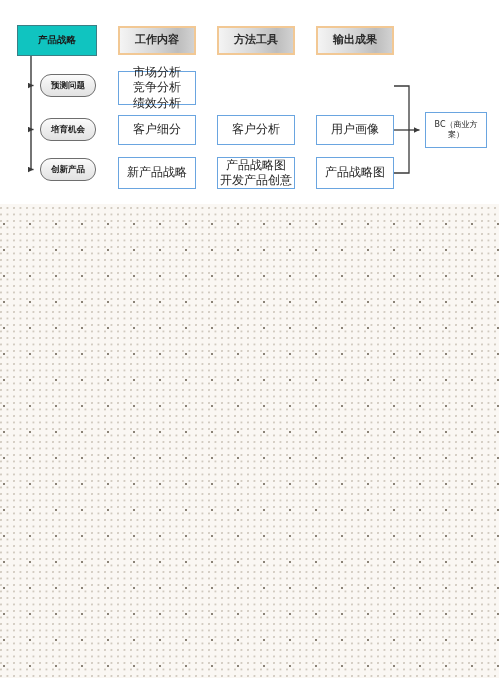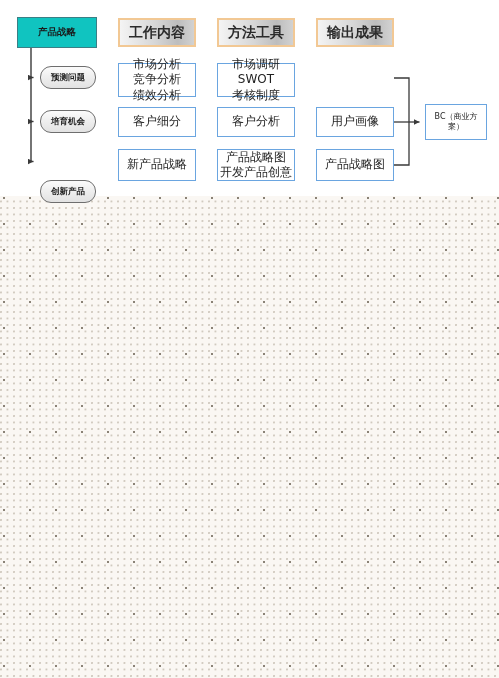--- a/index.html
+++ b/index.html
@@ -49,21 +49,21 @@
     position: absolute;
     left: 372px;
     top: 192px;
     width: 127px;
     height: 2px;
     background: #f0d9bb;
   }
 
   #diagram {
     position: absolute;
-    left: 0; top: 4px;
+    left: 0; top: 12px;
     width: 499px;
     height: 192px;
     background: #ffffff;
   }
 
   
   #connectors {
     position: absolute;
     left: 0; top: 0;
     width: 499px;
@@ -96,21 +96,21 @@
     color: #1a1a1a;
   }
 
   
   .col-header {
     top: 14px;
     width: 78px;
     height: 29px;
     border: 2px solid #f2c894;
     background: linear-gradient(to right, #f4f4f4 0%, #d6d6d6 48%, #bdbdbd 78%, #d2d2d2 100%);
-    font-size: 14px;
+    font-size: 11px;
     font-weight: bold;
     color: #2b2b2b;
   }
   .col-header.c1 { left: 118px; }
   .col-header.c2 { left: 217px; }
   .col-header.c3 { left: 316px; }
 
   
   .stage-pill {
     left: 40px;
@@ -118,21 +118,21 @@
     height: 23px;
     border: 1.3px solid #6e6e6e;
     border-radius: 11px;
     background: linear-gradient(to bottom, #fbfbfb 0%, #efefef 45%, #e2e2e2 100%);
     font-size: 8.5px;
     font-weight: bold;
     color: #1f1f1f;
   }
   .stage-pill.r1 { top: 62px; }
   .stage-pill.r2 { top: 106px; }
-  .stage-pill.r3 { top: 146px; margin-top: 30px; }
+  .stage-pill.r3 { top: 146px; }
 
   
   .cell {
     width: 78px;
     border: 1.6px solid #6aa5e0;
     background: #ffffff;
     font-size: 12px;
     color: #1f1f1f;
     flex-direction: column;
   }
@@ -194,25 +194,20 @@
 
     <div class="node stage-pill r1">预测问题</div>
     <div class="node stage-pill r2">培育机会</div>
     <div class="node stage-pill r3">创新产品</div>
 
     <div class="node cell col1 row1">
       <span class="line">市场分析</span>
       <span class="line">竞争分析</span>
       <span class="line">绩效分析</span>
     </div>
-    <div class="node cell col2 row1">
-      <span class="line">市场调研</span>
-      <span class="line">SWOT</span>
-      <span class="line">考核制度</span>
-    </div>
 
     <div class="node cell col1 row2">
       <span class="line">客户细分</span>
     </div>
     <div class="node cell col2 row2">
       <span class="line">客户分析</span>
     </div>
     <div class="node cell col3 row2">
       <span class="line">用户画像</span>
     </div>

